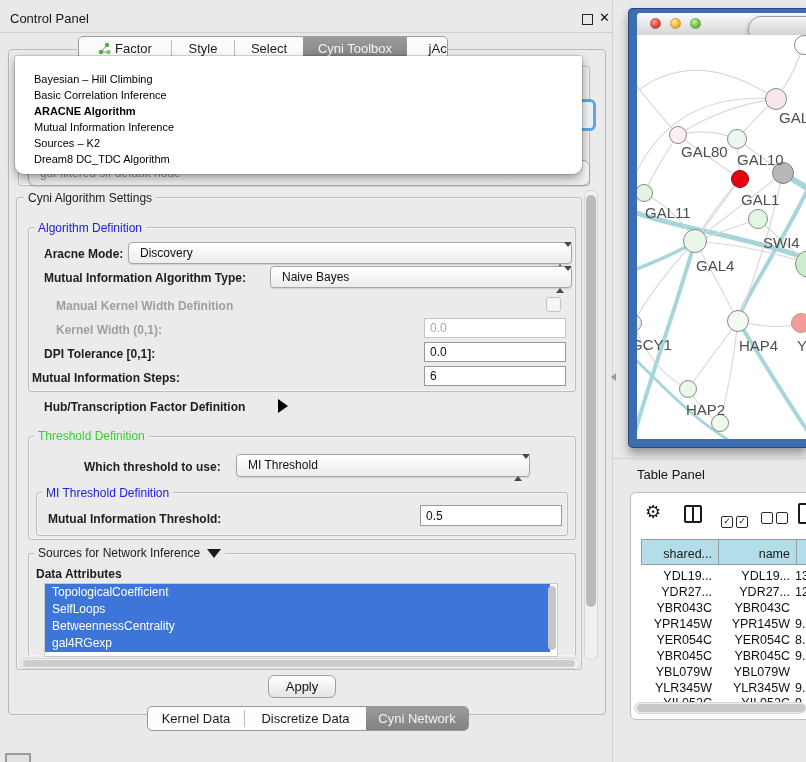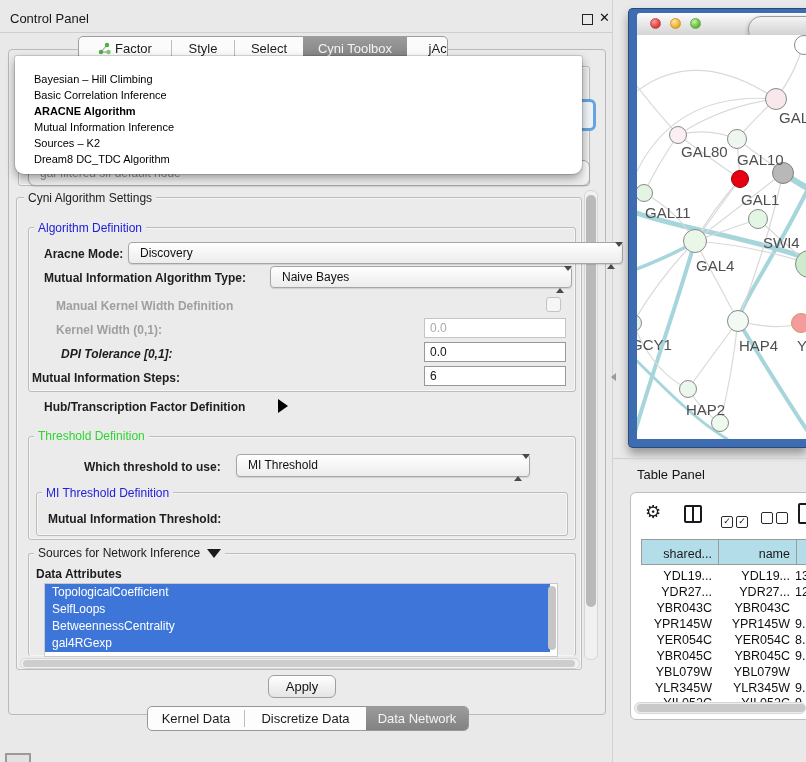--- a/index.html
+++ b/index.html
@@ -113,38 +113,38 @@
     <div class="grp" style="left:16px;top:197px;width:566px;height:473px;"></div>
     <div class="grp-title" style="left:24px;top:191px;color:#1c1c1c;">Cyni Algorithm Settings</div>
 
     <div class="track" style="left:584px;top:190px;width:14px;height:470px;"></div>
     <div class="thumb-v" style="left:586px;top:195px;width:10px;height:412px;"></div>
 
     <div class="grp" style="left:28px;top:227px;width:548px;height:165px;"></div>
     <div class="grp-title" style="left:34px;top:221px;color:#2020dd;">Algorithm Definition</div>
 
     <span class="lbl" style="left:44px;top:247px;">Aracne Mode:</span>
-    <div class="combo" style="left:128px;top:242px;width:495px;height:22px;padding-left:16px;">
+    <div class="combo" style="left:128px;top:242px;width:444px;height:22px;padding-left:16px;">
       <span class="ctext">Discovery</span>
       <span class="carrows"><span class="tri-up"></span><span class="tri-down"></span></span>
     </div>
 
     <span class="lbl" style="left:44px;top:271px;">Mutual Information Algorithm Type:</span>
     <div class="combo" style="left:270px;top:266px;width:302px;height:22px;">
       <span class="ctext">Naive Bayes</span>
       <span class="carrows"><span class="tri-up"></span><span class="tri-down"></span></span>
     </div>
 
     <span class="lbl dis" style="left:44px;top:299px;">Manual Kernel Width Definition</span>
     <span class="abs" style="left:546px;top:297px;width:13px;height:13px;border:1px solid #c3c3c3;border-radius:3px;background:#f6f6f6;"></span>
 
     <span class="lbl dis" style="left:44px;top:323px;">Kernel Width (0,1):</span>
     <input class="field dis" readonly="" style="left: 424px; top: 318px; width: 142px; height: 20px;" value="0.0">
 
-    <span class="lbl" style="left:61px;top:347px;font-style:italic;">DPI Tolerance [0,1]:</span>
+    <span class="lbl" style="left:44px;top:347px;">DPI Tolerance [0,1]:</span>
     <input class="field" style="left: 424px; top: 342px; width: 142px; height: 20px;" value="0.0">
 
     <span class="lbl" style="left:32px;top:371px;">Mutual Information Steps:</span>
     <input class="field" style="left: 424px; top: 366px; width: 142px; height: 20px;" value="6">
 
     <span class="lbl" style="left:44px;top:400px;">Hub/Transcription Factor Definition</span>
     <span class="abs" style="left:278px;top:399px;width:0;height:0;border-top:7px solid transparent;border-bottom:7px solid transparent;border-left:10px solid #000;"></span>
 
     <div class="grp" style="left:28px;top:436px;width:548px;height:104px;"></div>
     <div class="grp-title" style="left:34px;top:429px;color:#30d330;">Threshold Definition</div>
@@ -152,20 +152,21 @@
     <span class="lbl" style="left:84px;top:460px;">Which threshold to use:</span>
     <div class="combo" style="left:236px;top:454px;width:294px;height:23px;">
       <span class="ctext">MI Threshold</span>
       <span class="carrows"><span class="tri-up"></span><span class="tri-down"></span></span>
     </div>
 
     <div class="grp" style="left:36px;top:492px;width:532px;height:44px;"></div>
     <div class="grp-title" style="left:42px;top:486px;color:#2020dd;">MI Threshold Definition</div>
 
     <span class="lbl" style="left:48px;top:512px;">Mutual Information Threshold:</span>
+    <input class="field" style="left: 420px; top: 505px; width: 142px; height: 21px;" value="0.5">
 
     <div class="grp" style="left:28px;top:553px;width:548px;height:103px;border-bottom:none;"></div>
     <div class="grp-title" style="left:34px;top:546px;color:#1c1c1c;">
       <span>Sources for Network Inference</span>
       <span style="display:inline-block;width:0;height:0;border-left:7px solid transparent;border-right:7px solid transparent;border-top:9px solid #1a1a1a;margin-left:4px;vertical-align:middle;"></span>
     </div>
     <span class="lbl" style="left:36px;top:567px;">Data Attributes</span>
 
     <div class="abs" style="left:44px;top:583px;width:512px;height:72px;background:#fff;border:1px solid #c9c9c9;overflow:hidden;">
       <div class="listitem" style="width:498px;">TopologicalCoefficient</div>
@@ -185,21 +186,21 @@
 
     <div class="abs" style="left:147px;top:706px;width:320px;height:23px;background:#fdfdfd;border:1px solid #989898;border-radius:5px;overflow:hidden;">
       <div class="tab" style="left:0;width:96px;">
         <span>Kernel Data</span>
       </div>
       <div class="tabsep" style="left:96px;"></div>
       <div class="tab" style="left:97px;width:121px;">
         <span>Discretize Data</span>
       </div>
       <div class="tab sel" style="left:218px;width:102px;">
-        <span>Data Network</span>
+        <span>Cyni Network</span>
       </div>
     </div>
 
     <div class="abs" style="left:5px;top:753px;width:22px;height:16px;border:2px solid #9a9a9a;background:#e2e2e2;"></div>
   </div>
 
   <div class="abs" style="left:611px;top:373px;width:0;height:0;border-top:4px solid transparent;border-bottom:4px solid transparent;border-right:5px solid #9a9a9a;"></div>
 
   <div class="abs" style="left:628px;top:8px;width:178px;height:438px;background:#3e6cb0;border:1px solid #27497e;border-right:none;
               border-radius:5px 0 0 5px;box-shadow:0 6px 10px rgba(0,0,0,0.35);">

